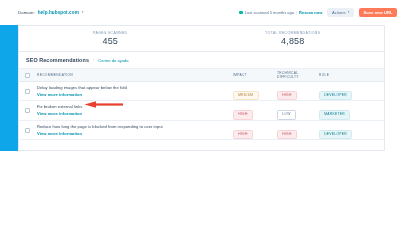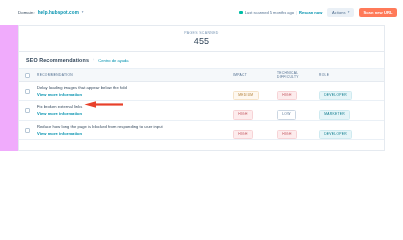--- a/index.html
+++ b/index.html
@@ -13,21 +13,21 @@
     background: #ffffff;
     font-family: "Liberation Sans", sans-serif;
     color: #33475b;
     -webkit-font-smoothing: antialiased;
   }
 
   .app {
     position: relative;
     width: 346px;
     height: 151px;
-    background: #f0abfc;
+    background: #0ea5e9;
     box-sizing: border-box;
     padding-left: 24px;
   }
 
   
   .topbar {
     position: absolute;
     left: 0; top: 0;
     width: 403px;
     height: 25px;
@@ -281,20 +281,24 @@
 
       <div class="btn btn-primary">Scan new URL</div>
     </div>
   </div>
 
   <div class="stats-card">
     <div class="stat">
       <div class="stat-label">Pages scanned</div>
       <div class="stat-value">455</div>
     </div>
+    <div class="stat">
+      <div class="stat-label">Total recommendations</div>
+      <div class="stat-value">4,858</div>
+    </div>
   </div>
 
   <div class="panel">
 
     <div class="panel-head">
       <span class="panel-title">SEO Recommendations</span>
       <span class="crumb-sep">›</span>
       <span class="panel-link">Centro de ayuda</span>
     </div>
 

